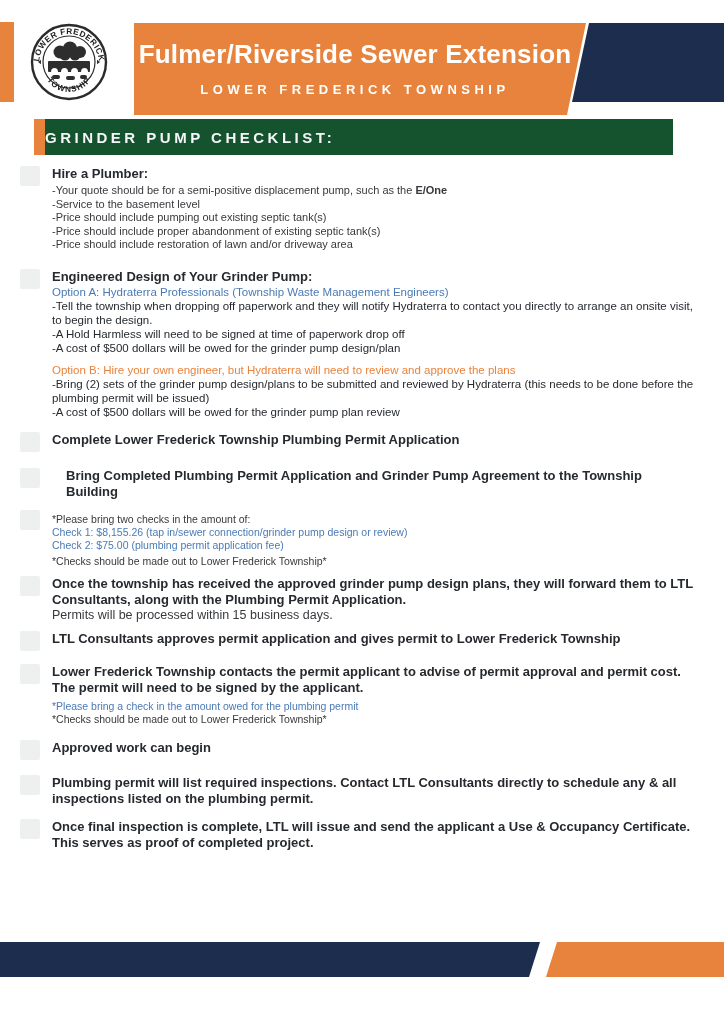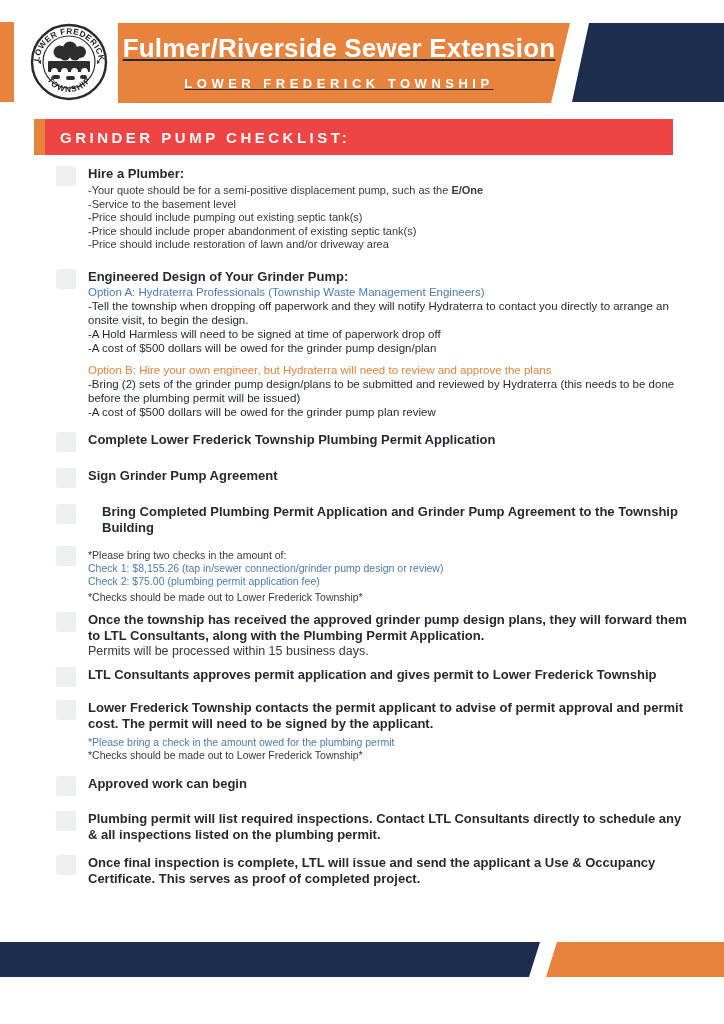--- a/index.html
+++ b/index.html
@@ -4,41 +4,41 @@
 <style>
   html,body{margin:0;padding:0;background:#ffffff;}
   .page{
     position:relative;width:724px;height:1024px;background:#ffffff;overflow:hidden;
     font-family:"Liberation Sans","DejaVu Sans",sans-serif;color:#262a2f;
   }
   
   .left-accent{position:absolute;left:0;top:22px;width:14px;height:80px;background:#E8833D;}
   .seal{position:absolute;left:30px;top:21px;width:78px;height:82px;}
   .header-banner{
-    position:absolute;left:118px;top:23px;width:452px;height:80px;background:#E8833D;
+    position:absolute;left:134px;top:23px;width:452px;height:92px;background:#E8833D;
     clip-path:polygon(0 0,100% 0,calc(100% - 19px) 100%,0 100%);
     display:flex;flex-direction:column;align-items:center;justify-content:center;
-    padding-right:10px;box-sizing:border-box;text-decoration:underline;
+    padding-right:10px;box-sizing:border-box;
   }
   .header-title{color:#ffffff;font-weight:bold;font-size:26px;line-height:1.05;letter-spacing:.2px;}
   .header-subtitle{color:#ffffff;font-size:13px;letter-spacing:4.5px;margin-top:13px;font-weight:600;}
   .header-navy{
     position:absolute;left:572px;top:23px;width:152px;height:79px;background:#1C2D4D;
     clip-path:polygon(17px 0,100% 0,100% 100%,0 100%);
   }
   
   .banner{position:absolute;left:34px;top:119px;width:639px;height:36px;display:flex;}
   .banner .orange-tab{width:11px;height:100%;background:#E8833D;flex-shrink:0;}
   .banner .navy-bar{
-    flex:1;background:#ef4444;display:flex;align-items:center;
-    color:#f4f6f8;font-weight:bold;font-size:15px;letter-spacing:3.5px;padding-left:15px;
+    flex:1;background:#14532d;display:flex;align-items:center;
+    color:#f4f6f8;font-weight:bold;font-size:15px;letter-spacing:3.5px;
   }
   
   .content{position:absolute;left:0;top:166px;width:724px;}
-  .row{display:flex;align-items:flex-start;padding-left:56px;padding-right:30px;}
+  .row{display:flex;align-items:flex-start;padding-left:20px;padding-right:30px;}
   .cb{
     width:20px;height:20px;background:#eef0f0;border-radius:2px;flex-shrink:0;
     margin-right:12px;margin-top:0px;
   }
   .body{flex:1;min-width:0;}
   .h{font-size:13px;font-weight:bold;line-height:16px;color:#262a2f;}
   .sub-h{font-size:11px;font-weight:bold;line-height:14px;color:#262a2f;}
   .ln{font-size:11px;line-height:13.5px;color:#37393c;}
   .opt{font-size:11.5px;line-height:14px;}
   .opt-a{color:#4A7AB5;}
@@ -142,26 +142,20 @@
       </div>
     </div>
 
     <div class="row mb16">
       <span class="cb"></span>
       <div class="body">
           <div class="h">Complete Lower Frederick Township Plumbing Permit Application</div>
         </div>
     </div>
 
-    <div class="row mb16">
-      <span class="cb"></span>
-      <div class="body">
-          <div class="h">Sign Grinder Pump Agreement</div>
-        </div>
-    </div>
 
     <div class="row mb10">
       <span class="cb"></span>
       <div class="body">
           <div class="h">Bring Completed Plumbing Permit Application and Grinder Pump Agreement to the Township Building</div>
         </div>
     </div>
 
     <div class="row mb8">
       <span class="cb"></span>

